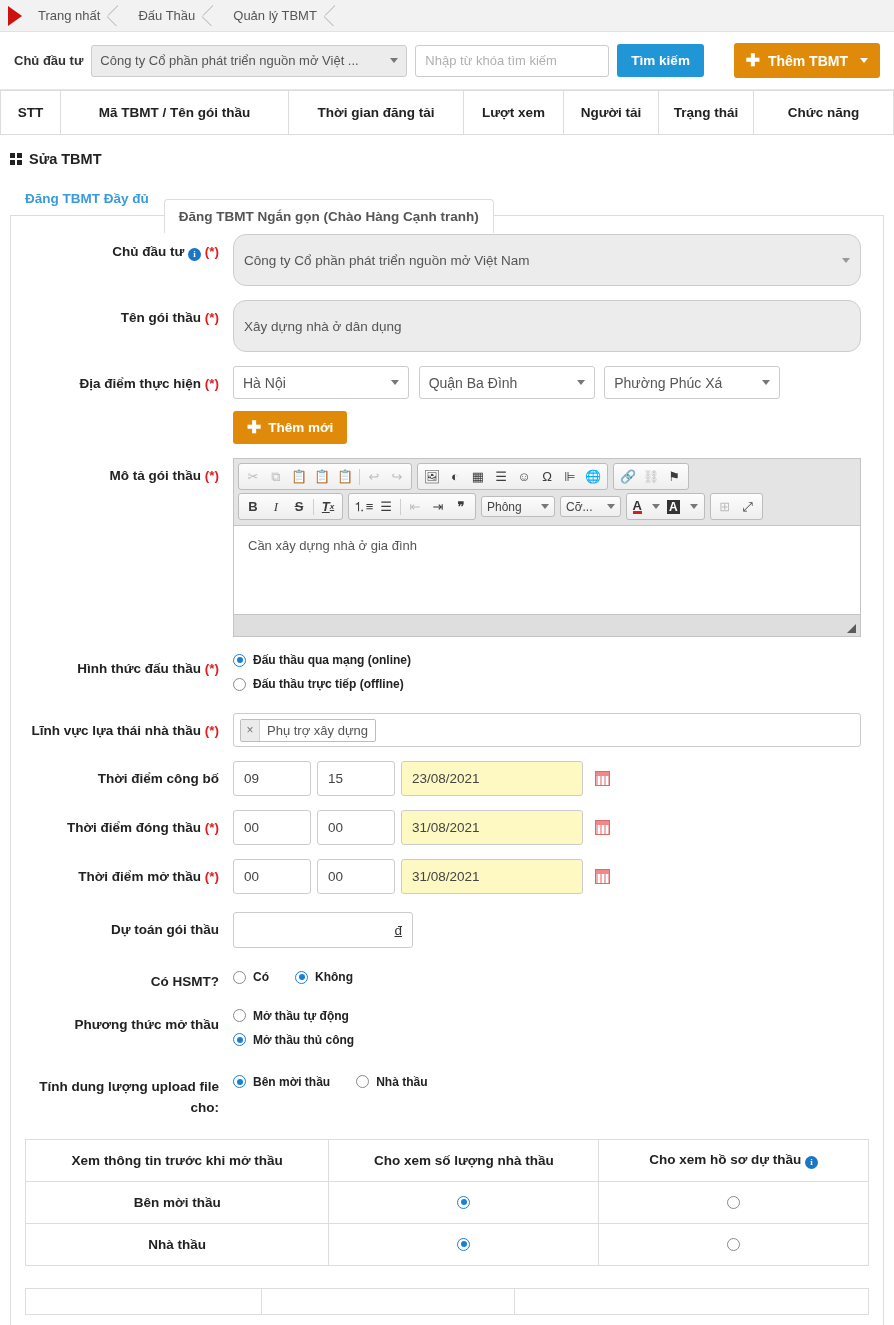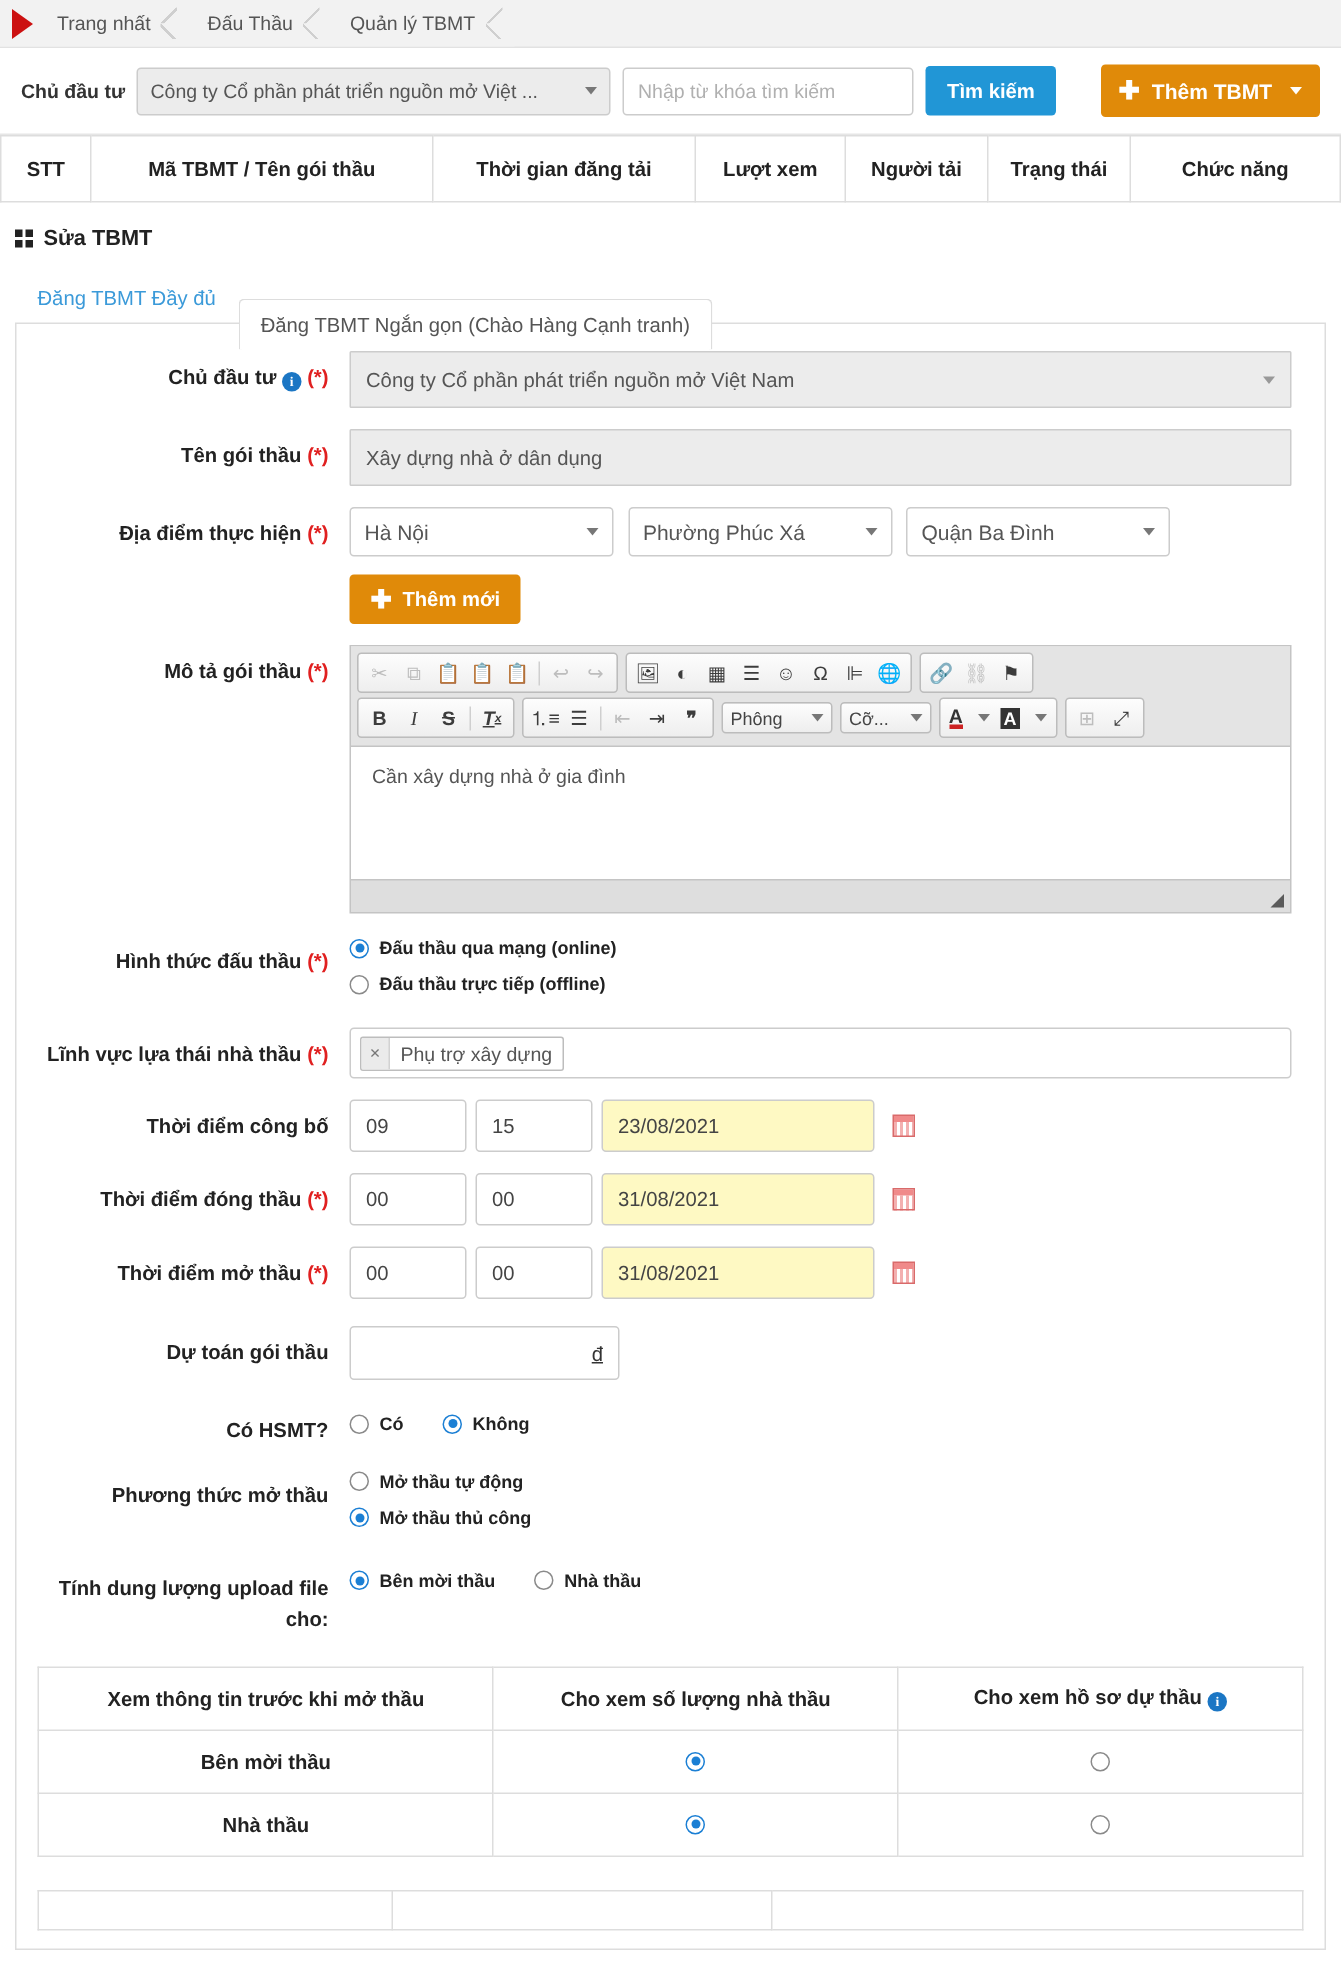--- a/index.html
+++ b/index.html
@@ -93,21 +93,21 @@
 
   
   .sec-title {
     display:flex; align-items:center; gap:7px;
     padding: 16px 10px 10px 10px; font-size:14.5px; font-weight:bold; color:#222;
   }
   .grid-icon { display:grid; grid-template-columns:5px 5px; gap:2px; }
   .grid-icon i { width:5px;height:5px;background:#222;display:block; }
 
   
-  .tabs { display:flex; align-items:flex-end; padding-left:10px; height:38px; }
+  .tabs { display:flex; align-items:flex-end; padding-left:10px; height:38px;font-weight:bold; }
   .tab {
     padding: 9px 14px; font-size:13.5px; cursor:pointer;
     color:#3b9ad9; background:transparent; border:1px solid transparent;
     border-bottom:none; border-radius:4px 4px 0 0; white-space:nowrap;
   }
   .tab.active {
     color:#555; background:#fff;
     border-color:#ddd; position:relative; top:18px;
   }
 
@@ -125,21 +125,21 @@
   .req { color:#e02020; font-weight:bold; }
   .info-i {
     display:inline-flex; align-items:center; justify-content:center;
     width:13px; height:13px; border-radius:50%;
     background:#1b76c4; color:#fff; font-size:9px; font-weight:bold;
     font-family:"Liberation Serif", serif; vertical-align:-1px;
   }
   .ctrl { flex:1; }
 
   .select-ro, .input-ro {
-    width: 628px; height: 38px; border:1px solid #ccc; border-radius:1px;
+    width: 628px; height: 52px; border:1px solid #ccc; border-radius:13px;
     background:#ececec; color:#555; font-size:13.5px;
     display:flex; align-items:center; padding: 0 10px;
   }
   .select-ro .txt { flex:1; }
   .select-ro .caret-dn { border-top-color:#999; }
 
   .sel-sm {
     width: 176px; height: 33px; border:1px solid #ccc; border-radius:3px;
     background:#fff; color:#555; font-size:14px;
     display:inline-flex; align-items:center; padding: 0 9px; margin-right:6px;
@@ -368,25 +368,25 @@
     <div class="lbl">
       <span>Địa điểm thực hiện</span>
       <span class="req">(*)</span>
     </div>
     <div class="ctrl">
       <div class="sel-sm">
         <span class="txt">Hà Nội</span>
         <span class="caret-dn"></span>
       </div>
       <div class="sel-sm">
+        <span class="txt">Quận Ba Đình</span>
+        <span class="caret-dn"></span>
+      </div>
+      <div class="sel-sm">
         <span class="txt">Phường Phúc Xá</span>
-        <span class="caret-dn"></span>
-      </div>
-      <div class="sel-sm">
-        <span class="txt">Quận Ba Đình</span>
         <span class="caret-dn"></span>
       </div>
       <div>
         <button class="btn-themmoi">
           <span class="plus-g">✚</span>
           <span>Thêm mới</span>
         </button>
       </div>
     </div>
   </div>

